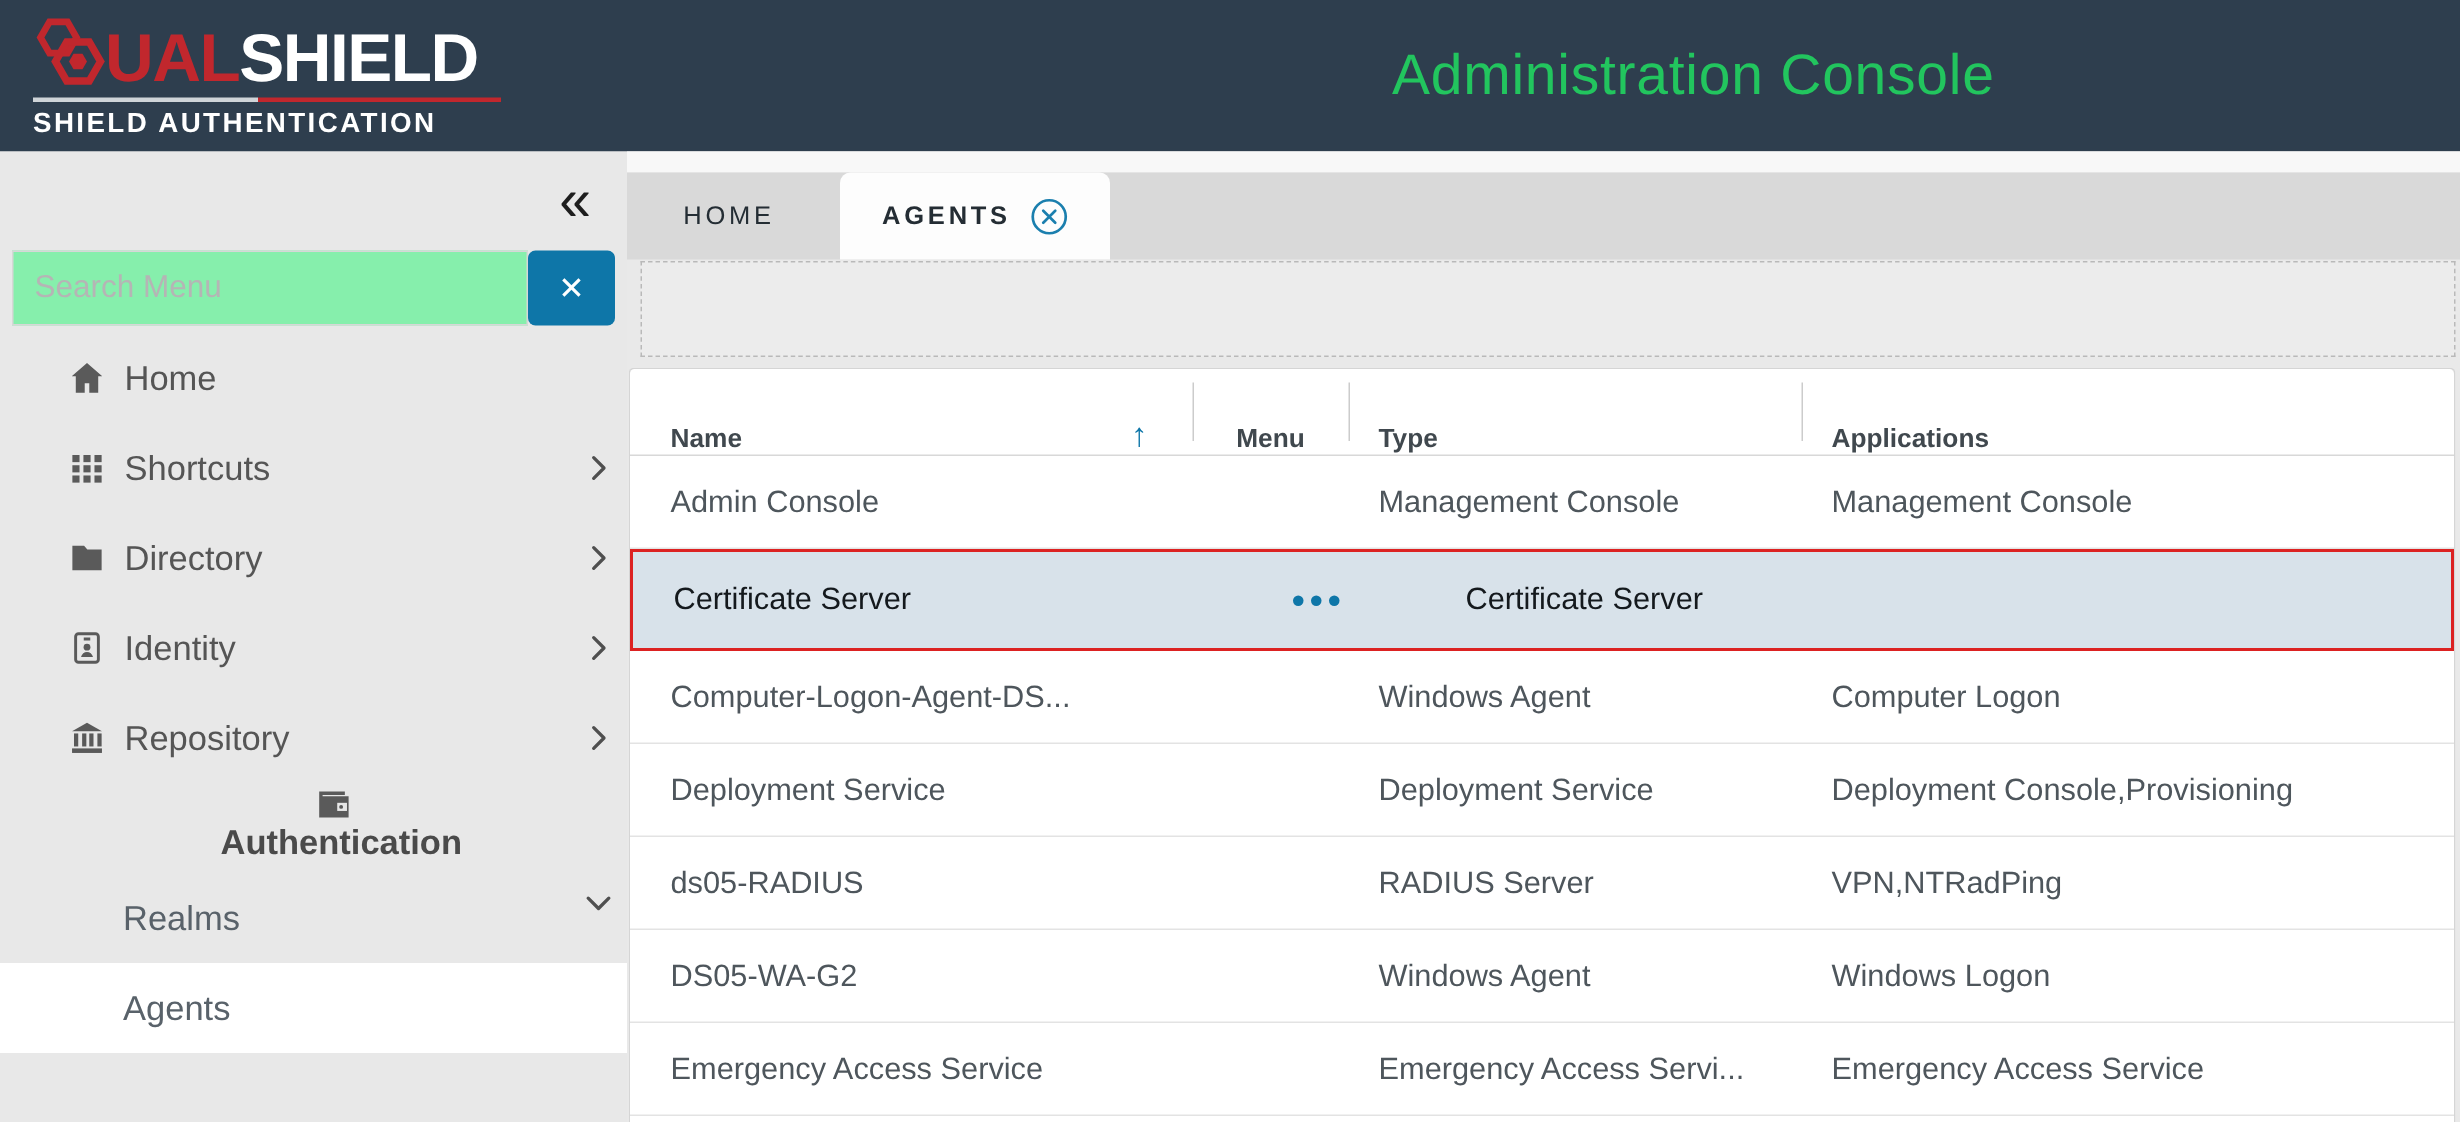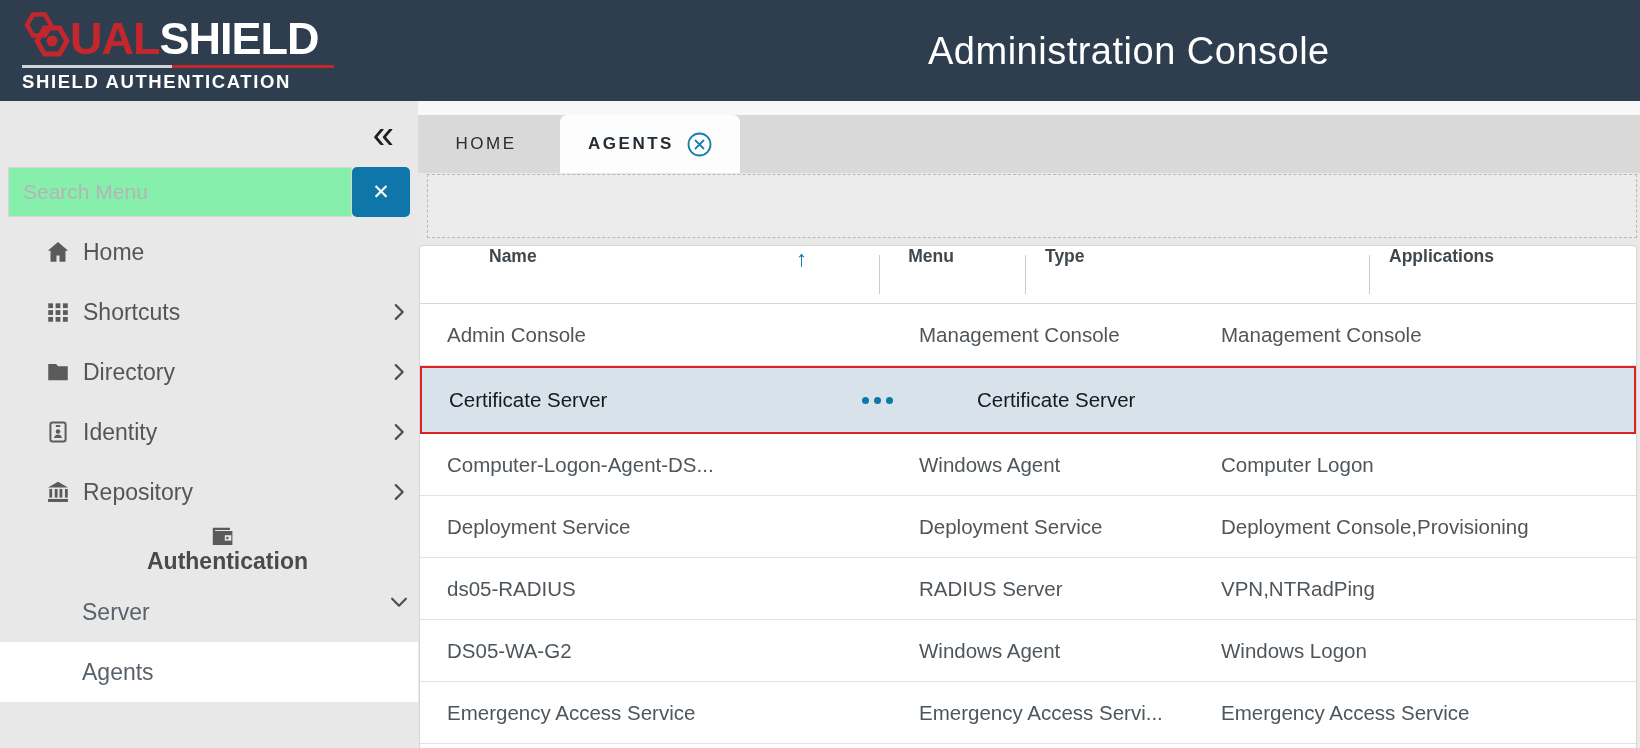--- a/index.html
+++ b/index.html
@@ -13,21 +13,21 @@
   .logo { position:absolute; left:22px; top:8px; width:335px; }
   .logo-top { display:flex; align-items:flex-end; height:56px; }
   .logo-mark { width:52px; height:54px; margin-right:-4px; }
   .logo-dual   { color:var(--brand-red); font-size:45px; font-weight:800; letter-spacing:-1px; line-height:50px; }
   .logo-shield { color:#fff; font-size:45px; font-weight:800; letter-spacing:-1px; line-height:50px; }
   .logo-underline { display:flex; height:3px; margin-top:1px; }
   .ul-silver { width:150px; background:#cfd4d8; }
   .ul-red    { width:162px; background:var(--brand-red); }
   .logo-tagline { color:#fff; font-size:18.5px; font-weight:700; letter-spacing:1.6px; margin-top:3px; white-space:nowrap; }
   .app-title { position:absolute; left:928px; top:50%; transform:translateY(-50%);
-               color:#ffffff; font-size:38px; font-weight:300; letter-spacing:.5px; white-space:nowrap; }
+               color:#22c55e; font-size:38px; font-weight:300; letter-spacing:.5px; white-space:nowrap; }
 
   
   .sidebar { position:absolute; left:0; top:101px; width:418px; height:647px; background:#e8e8e8; }
   .collapse-row { height:65px; display:flex; justify-content:flex-end; align-items:center; padding-right:24px; }
   .collapse-btn { font-size:38px; color:#1d1d1d; line-height:30px; cursor:pointer; transform:scaleY(1.05); }
   .search-row { position:relative; height:50px; margin:1px 8px 0 8px; }
   .search-row input { position:absolute; left:0; top:0; width:344px; height:50px; border:1px solid #d7d7d7;
                       background:#86efac; font-size:21px; color:#444; padding:0 14px; outline:none;
                       font-family:"Liberation Sans", sans-serif; }
   .search-row input::placeholder { color:#b5b5b5; }
@@ -57,21 +57,21 @@
   .tab-close svg { width:25px; height:25px; display:block; }
 
   .toolbar { position:absolute; left:9px; right:3px; top:73px; height:64px;
              background:#ececec; border:1px dashed #b9b9b9; }
 
   .tablecard { position:absolute; left:1px; right:3px; top:144px; bottom:0;
                background:#fff; border:1px solid #d5d5d5; border-bottom:none;
                border-radius:4px 4px 0 0; overflow:hidden; }
   .thead { display:flex; height:58px; align-items:center; border-bottom:1px solid #d8d8d8;
            color:#40484e; font-size:17.5px; font-weight:700; }
-  .th { position:relative; height:100%; display:flex; align-items:flex-start;margin-left:42px; }
+  .th { position:relative; height:100%; display:flex; align-items:flex-end; }
   .th + .th::before { content:""; position:absolute; left:0; top:9px; bottom:9px; width:1px; background:#cccccc; }
   .col-name { width:375px; padding-left:27px; }
   .col-menu { width:104px; justify-content:center; }
   .col-type { width:302px; padding-left:20px; }
   .col-apps { flex:1; padding-left:20px; }
   .th.col-name { justify-content:space-between; padding-right:30px; }
   .sort { color:var(--accent); font-size:22px; font-weight:400; }
 
   .tr { display:flex; height:62px; align-items:center; border-bottom:1px solid #e3e3e3;
         color:#4e565c; font-size:20.5px; cursor:pointer; }
@@ -213,21 +213,21 @@
           <span class="mi-label">Authentication</span>
           <span class="mi-chevron">
             <svg viewBox="0 0 24 24" fill="none" stroke="currentColor" stroke-width="2.4" stroke-linecap="round" stroke-linejoin="round">
               <polyline points="4.5,8.5 12,16 19.5,8.5"></polyline>
             </svg>
           </span>
         </div>
 
         <div class="menu-item sub">
 
-          <span class="mi-label">Server</span>
+          <span class="mi-label">Realms</span>
 
         </div>
 
         <div class="menu-item active sub">
 
           <span class="mi-label">Agents</span>
 
         </div>
       </nav>
   </aside>

